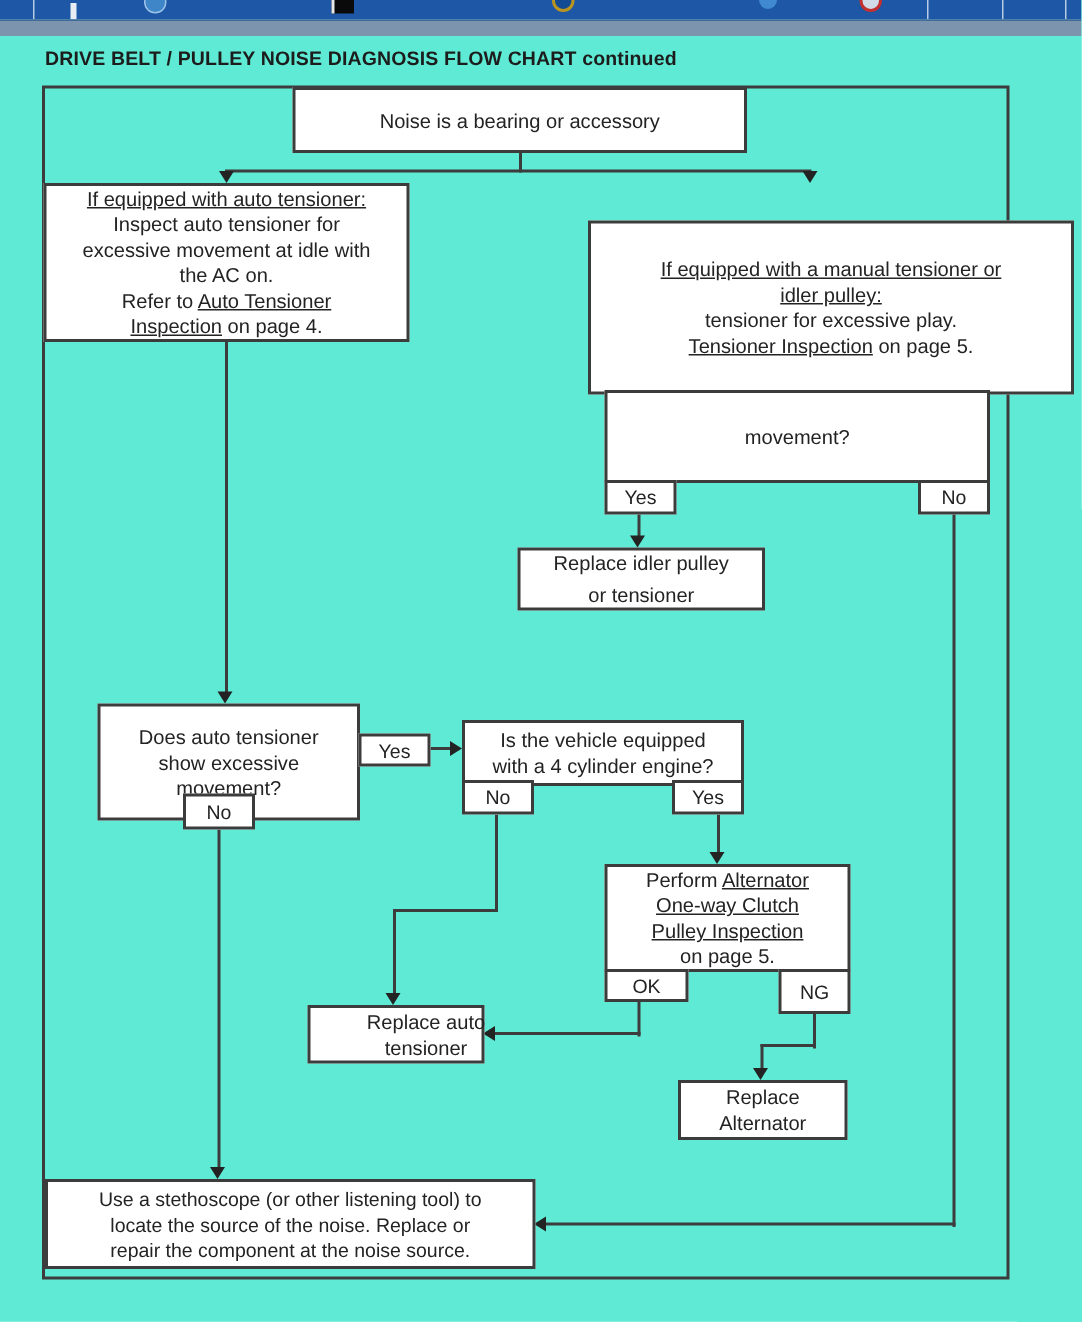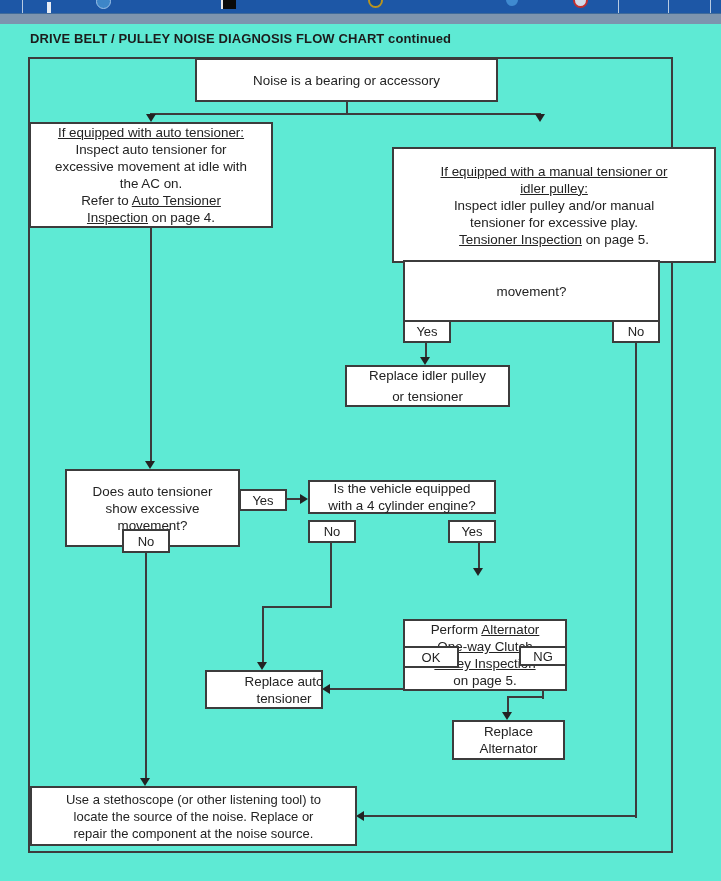--- a/index.html
+++ b/index.html
@@ -107,21 +107,20 @@
     <div class="ln">Inspect auto tensioner for</div>
     <div class="ln">excessive movement at idle with</div>
     <div class="ln">the AC on.</div>
     <div class="ln"><span>Refer to </span><span class="u">Auto Tensioner</span></div>
     <div class="ln"><span class="u">Inspection</span><span> on page 4.</span></div>
   </div>
 
   <div class="fc-box" style="left:392px; top:122px; width:324px; height:116px;margin-top:25px;">
     <div class="ln u">If equipped with a manual tensioner or</div>
     <div class="ln u">idler pulley:</div>
-    <div class="ln">Inspect idler pulley and/or manual</div>
     <div class="ln">tensioner for excessive play.</div>
     <div class="ln"><span class="u">Tensioner Inspection</span><span> on page 5.</span></div>
   </div>
 
   <div class="fc-box" style="left:403px; top:260px; width:257px; height:62px;">
     <div class="ln">movement?</div>
   </div>
 
   <div class="fc-tag" style="left:403px; top:320px; width:48px; height:23px;">
     <span>Yes</span>
@@ -141,43 +140,43 @@
     <div class="ln">movement?</div>
   </div>
 
   <div class="fc-tag" style="left:239px; top:489px; width:48px; height:22px;">
     <span>Yes</span>
   </div>
   <div class="fc-tag" style="left:122px; top:529px; width:48px; height:24px;">
     <span>No</span>
   </div>
 
-  <div class="fc-box" style="left:308px; top:480px; width:188px; height:34px;">
+  <div class="fc-box" style="left:308px; top:480px; width:188px; height:44px;">
     <div class="ln">Is the vehicle equipped</div>
     <div class="ln">with a 4 cylinder engine?</div>
   </div>
 
   <div class="fc-tag" style="left:308px; top:520px; width:48px; height:23px;">
     <span>No</span>
   </div>
   <div class="fc-tag" style="left:448px; top:520px; width:48px; height:23px;">
     <span>Yes</span>
   </div>
 
-  <div class="fc-box" style="left:403px; top:576px; width:164px; height:72px;margin-top:43px;">
+  <div class="fc-box" style="left:403px; top:576px; width:164px; height:72px;">
     <div class="ln"><span>Perform </span><span class="u">Alternator</span></div>
     <div class="ln u">One-way Clutch</div>
     <div class="ln u">Pulley Inspection</div>
     <div class="ln">on page 5.</div>
   </div>
 
   <div class="fc-tag" style="left:403px; top:646px; width:56px; height:22px;">
     <span>OK</span>
   </div>
-  <div class="fc-tag" style="left:519px; top:646px; width:48px; height:20px;">
+  <div class="fc-tag" style="left:519px; top:646px; width:48px; height:30px;">
     <span>NG</span>
   </div>
 
   <div class="fc-box" style="left:205px; top:670px; width:118px; height:39px;padding-left:40px;">
     <div class="ln">Replace auto</div>
     <div class="ln">tensioner</div>
   </div>
 
   <div class="fc-box" style="left:452px; top:720px; width:113px; height:40px;">
     <div class="ln">Replace</div>

